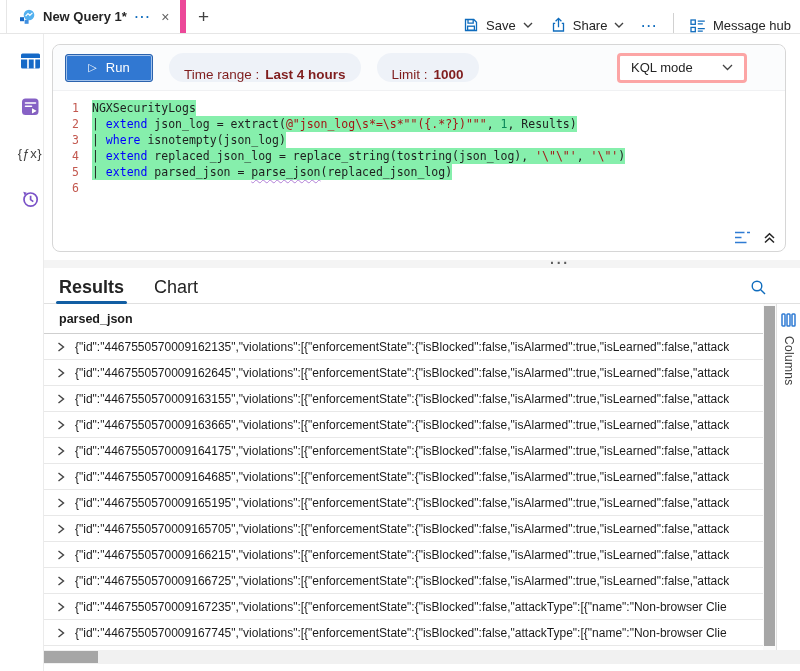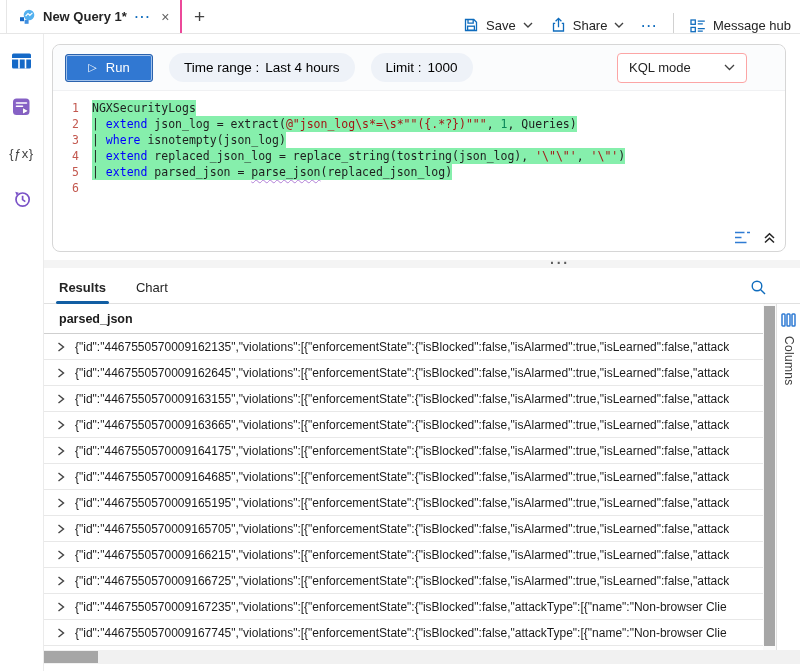--- a/index.html
+++ b/index.html
@@ -2,53 +2,53 @@
 <html><head>
 <meta charset="utf-8">
 <style>
   * { box-sizing: border-box; margin: 0; padding: 0; }
   html,body { width:800px; height:671px; overflow:hidden; }
   body { font-family:"Liberation Sans",sans-serif; color:#242424; background:#fff; font-size:13px; }
 
   
   .tabbar { height:34px; display:flex; align-items:stretch; border-bottom:1px solid #e6e6e6; background:#fff; }
   .tab { display:flex; align-items:center; gap:8px; padding:0 10px 0 12px; margin-left:6px;
-         border-left:1px solid #e6e6e6; border-right:2px solid #ec4899; background:#fff; position:relative; z-index:1; }
+         border-left:1px solid #e6e6e6; border-right:6px solid #ec4899; background:#fff; position:relative; z-index:1; }
   .tab-title { font-weight:700; font-size:13px; color:#242424; white-space:nowrap; }
   .tab-more { color:#0f6cbd; font-weight:700; letter-spacing:1.5px; font-size:12px; cursor:pointer; }
   .tab-close { color:#616161; font-size:14px; margin-left:2px; cursor:pointer; }
   .newtab { width:36px; display:flex; align-items:center; justify-content:center; font-size:19px; color:#424242; cursor:pointer; }
   .tabbar-spacer { flex:1; }
   .tb-actions { display:flex; align-items:flex-end; }
   .tb-btn { display:flex; align-items:center; gap:7px; padding:0 9px; cursor:pointer; white-space:nowrap; }
   .tb-more { color:#0f6cbd; font-weight:700; letter-spacing:1.5px; font-size:12px; padding:0 8px; cursor:pointer; }
   .vdivider { width:1px; height:20px; background:#d1d1d1; margin:0 7px; }
 
   
   .main { display:flex; height:637px; }
-  .sidebar { width:44px; border-right:1px solid #ebebeb; display:flex; flex-direction:column; align-items:center;
+  .sidebar { width:44px; border-right:1px solid #ebebeb; display:flex; flex-direction:column; align-items:flex-end;
              padding-top:14px; gap:20px; flex:none; }
   .side-ico { width:26px; height:26px; display:flex; align-items:center; justify-content:center; cursor:pointer; }
   .fx { font-size:13px; color:#434343; letter-spacing:0.5px; }
 
   .content { flex:1; display:flex; flex-direction:column; min-width:0; position:relative; }
 
   
   .editor-card { margin:10px 14px 0 8px; border:1px solid #d6d6d6; border-radius:8px; height:208px;
                  display:flex; flex-direction:column; background:#fff; }
   .toolbar { height:46px; flex:none; display:flex; align-items:center; gap:16px; padding:0 12px;
              background:#fbfcfd; border-bottom:1px solid #f0f1f3; border-radius:8px 8px 0 0; }
   .run-btn { width:88px; height:28px; background:#3178d2; border:1px solid #2a62ad; border-radius:3px;
              box-shadow: inset 0 0 0 1px rgba(255,255,255,.55); color:#fff; font-size:13px;
              display:flex; align-items:center; justify-content:center; gap:9px; cursor:pointer; }
   .run-play { font-size:11px; line-height:1; }
-  .pill { background:#eef2f8; border-radius:15px; height:29px; display:flex; align-items:center; gap:6px;
-          padding:0 15px; font-size:13.5px; color:#000000; cursor:pointer; white-space:nowrap; }
-  .pill b { font-weight:400; }
-  .kql-select { margin-left:auto; margin-right:26px; width:130px; height:30px; border:1px solid #fca5a5;
+  .pill { background:#eef2f8; border-radius:15px; height:29px; display:flex; align-items:flex-end; gap:6px;
+          padding:0 15px; font-size:13.5px; color:#7f1d1d; cursor:pointer; white-space:nowrap; }
+  .pill b { font-weight:700; }
+  .kql-select { margin-left:auto; margin-right:26px; width:130px; height:30px; border:3px solid #fca5a5;
                 border-radius:4px; background:#fff; display:flex; align-items:center; justify-content:space-between;
                 padding:0 11px; font-size:13px; cursor:pointer; }
 
   .code { padding-top:9px; font-family:"DejaVu Sans Mono","Liberation Mono",monospace; font-size:11.5px; line-height:16px; }
   .cline { display:flex; white-space:pre; padding-left:2px; }
   .ln { width:24px; text-align:right; padding-right:13px; color:#c3584f; flex:none; box-sizing:content-box; }
   .sel { background:#86efac; }
   .tk-k { color:#0000ff; }
   .tk-s { color:#a31515; }
   .tk-n { color:#098658; }
@@ -61,21 +61,21 @@
 
   
   .splitter-zone { height:19px; position:relative; flex:none; }
   .splitter-bar { position:absolute; left:0; right:0; top:8px; height:8px; background:#f4f4f4; cursor:row-resize; }
   .splitter-dots { position:absolute; left:506px; top:-5px; color:#5c5c5c; font-weight:700; font-size:14px; letter-spacing:2px; }
 
   
   .results { flex:1; display:flex; flex-direction:column; min-height:0; }
   .rtabs { height:33px; flex:none; display:flex; align-items:stretch; gap:30px; padding-left:15px;
            border-bottom:1px solid #e0e0e0; position:relative; }
-  .rtab { font-size:13px; display:flex; align-items:center; position:relative; cursor:pointer; color:#242424; }
+  .rtab { font-size:18px; display:flex; align-items:center; position:relative; cursor:pointer; color:#242424; }
   .rtab.active { font-weight:700; }
   .rtab.active::after { content:""; position:absolute; left:-3px; right:-3px; bottom:-1px; height:3px;
                         background:#115ea3; border-radius:2px; }
   .rsearch { position:absolute; right:33px; top:8px; cursor:pointer; }
 
   .rbody { flex:1; display:flex; min-height:0; }
   .grid { flex:1; min-width:0; display:flex; flex-direction:column; }
   .ghead { height:30px; flex:none; display:flex; align-items:center; padding-left:15px; font-size:12.5px;
            font-weight:700; border-bottom:1px solid #cfcfcf; color:#1b1b1b; }
   .rows { flex:1; overflow:hidden; }
@@ -218,21 +218,21 @@
           <span>
             <svg width="11" height="7" viewBox="0 0 11 7" fill="none" stroke="#424242" stroke-width="1.3">
                 <path d="M1 1 L5.5 5.5 L10 1"></path>
               </svg>
           </span>
         </div>
       </div>
 
       <div class="code">
           <div class="cline"><span class="ln">1</span><span class="sel"><span class="tk-p">NGXSecurityLogs</span></span></div>
-          <div class="cline"><span class="ln">2</span><span class="sel"><span class="tk-p">| </span><span class="tk-k">extend</span><span class="tk-p"> json_log = extract(</span><span class="tk-s">@"json_log\s*=\s*""({.*?})"""</span><span class="tk-p">, </span><span class="tk-n">1</span><span class="tk-p">, Queries)</span></span></div>
+          <div class="cline"><span class="ln">2</span><span class="sel"><span class="tk-p">| </span><span class="tk-k">extend</span><span class="tk-p"> json_log = extract(</span><span class="tk-s">@"json_log\s*=\s*""({.*?})"""</span><span class="tk-p">, </span><span class="tk-n">1</span><span class="tk-p">, Results)</span></span></div>
           <div class="cline"><span class="ln">3</span><span class="sel"><span class="tk-p">| </span><span class="tk-k">where</span><span class="tk-p"> isnotempty(json_log)</span></span></div>
           <div class="cline"><span class="ln">4</span><span class="sel"><span class="tk-p">| </span><span class="tk-k">extend</span><span class="tk-p"> replaced_json_log = replace_string(tostring(json_log), </span><span class="tk-s">'\"\"'</span><span class="tk-p">, </span><span class="tk-s">'\"'</span><span class="tk-p">)</span></span></div>
           <div class="cline"><span class="ln">5</span><span class="sel"><span class="tk-p">| </span><span class="tk-k">extend</span><span class="tk-p"> parsed_json = </span><span class="tk-w">parse_json</span><span class="tk-p">(replaced_json_log)</span></span></div>
           <div class="cline"><span class="ln">6</span></div>
         </div>
 
       <div class="editor-spacer"></div>
 
       <div class="editor-footer">
         <span class="foot-ico">

